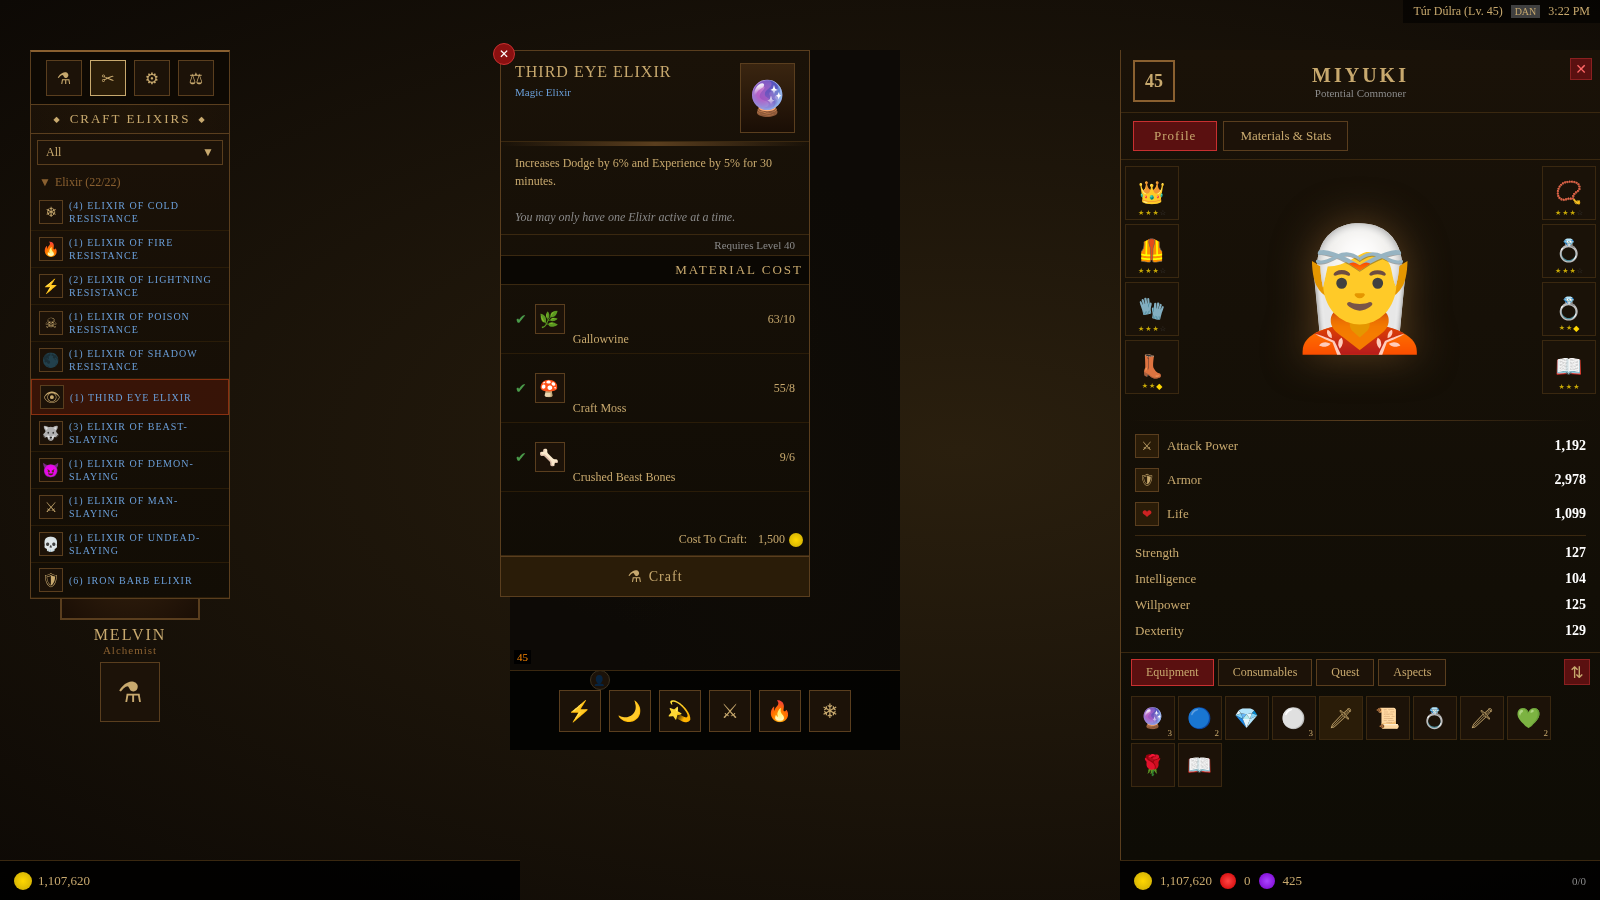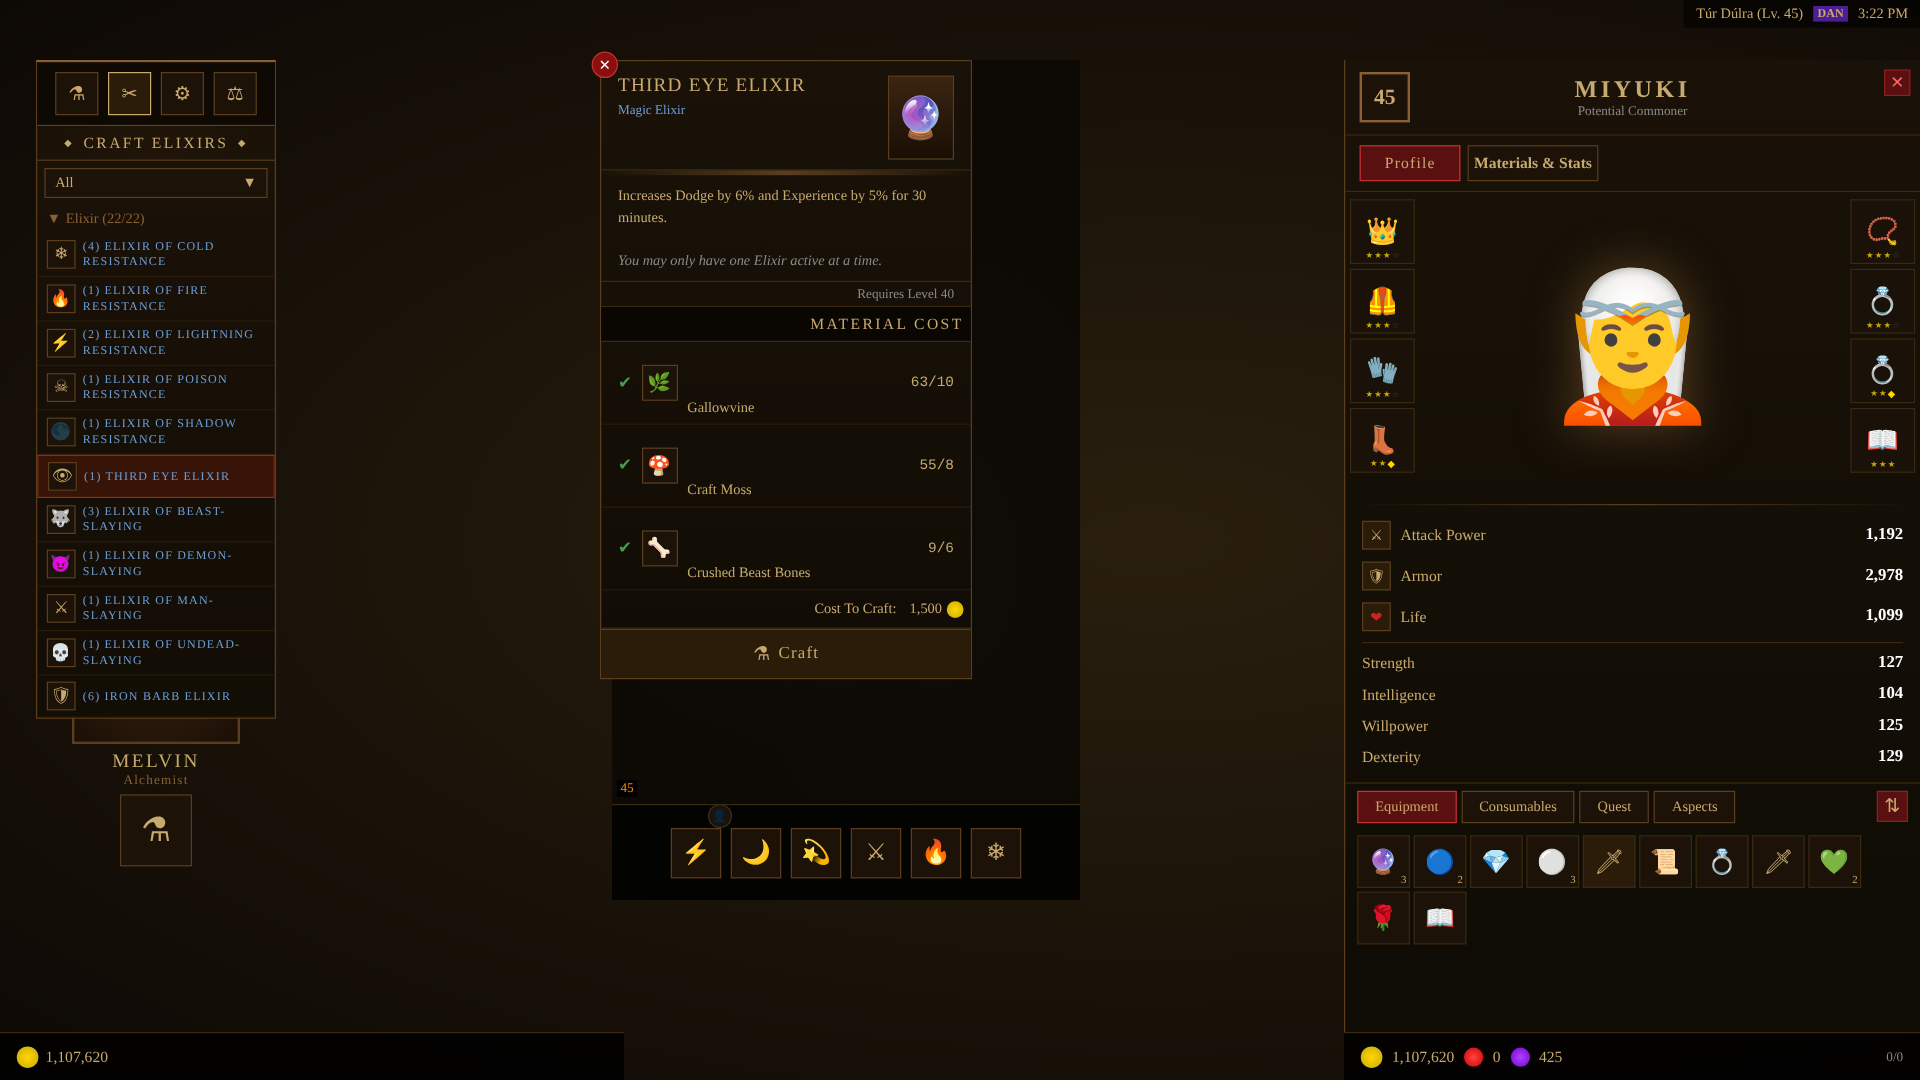--- a/index.html
+++ b/index.html
@@ -308,32 +308,32 @@
     .material-name {
       flex: 1;
       font-size: 12px;
       color: #c8a96e;
       margin-top: 41px;
     }
 
     .material-qty {
       font-size: 12px;
       color: #c8a96e;
-      font-family: Liberation Mono, monospace;
     }
 
     .cost-to-craft {
       padding: 8px 6px;
       font-size: 12px;
       color: #c8a96e;
       border-bottom: 1px solid #3a2810;
       display: flex;
       justify-content: flex-end;
       align-items: center;
       gap: 4px;
+      margin-top: 32px;
     }
 
     .gold-icon {
       width: 14px;
       height: 14px;
       border-radius: 50%;
       background: radial-gradient(circle, #ffd700, #c8a906);
       display: inline-block;
     }
 
@@ -390,27 +390,26 @@
       cursor: pointer;
       letter-spacing: 1px;
     }
 
     .profile-btn.active {
       background: #5a1010;
       border-color: #c83030;
     }
 
     .materials-btn {
-      padding: 6px 4px;
+      padding: 6px 16px;
       background: #1c1208;
       border: 1px solid #5a3e1e;
       color: #c8a96e;
       font-size: 13px;
       cursor: pointer;
-      font-weight: bold;
     }
 
     .stat-row {
       display: flex;
       justify-content: space-between;
       align-items: center;
       padding: 5px 0;
     }
 
     .stat-label {
@@ -560,21 +559,21 @@
     }
 
   </style>
 </head>
 <body>
 
 <div class="game-bg"></div>
 
 <div class="top-bar">
   <span>Túr Dúlra (Lv. 45)</span>
-  <span style="background:#4c1d95;padding:1px 4px;font-size:10px;font-weight:bold;">DAN</span>
+  <span style="background:#404040;padding:1px 4px;font-size:10px;">DAN</span>
   <span>3:22 PM</span>
 </div>
 
 <div class="minimap-area">
   <div class="minimap-bg"></div>
 
   <div style="position:absolute;left:80px;top:620px;width:20px;height:20px;background:#5a3e1e;border:1px solid #c8a96e;border-radius:50%;display:flex;align-items:center;justify-content:center;font-size:10px;color:#c8a96e;">👤</div>
   <div style="position:absolute;left:72px;top:640px;color:#ff8800;font-size:11px;">30</div>
 
   <div style="position:absolute;bottom:0;left:0;right:0;height:80px;background:rgba(0,0,0,0.7);border-top:1px solid #3a2810;display:flex;align-items:center;justify-content:center;gap:8px;padding:0 10px;">

